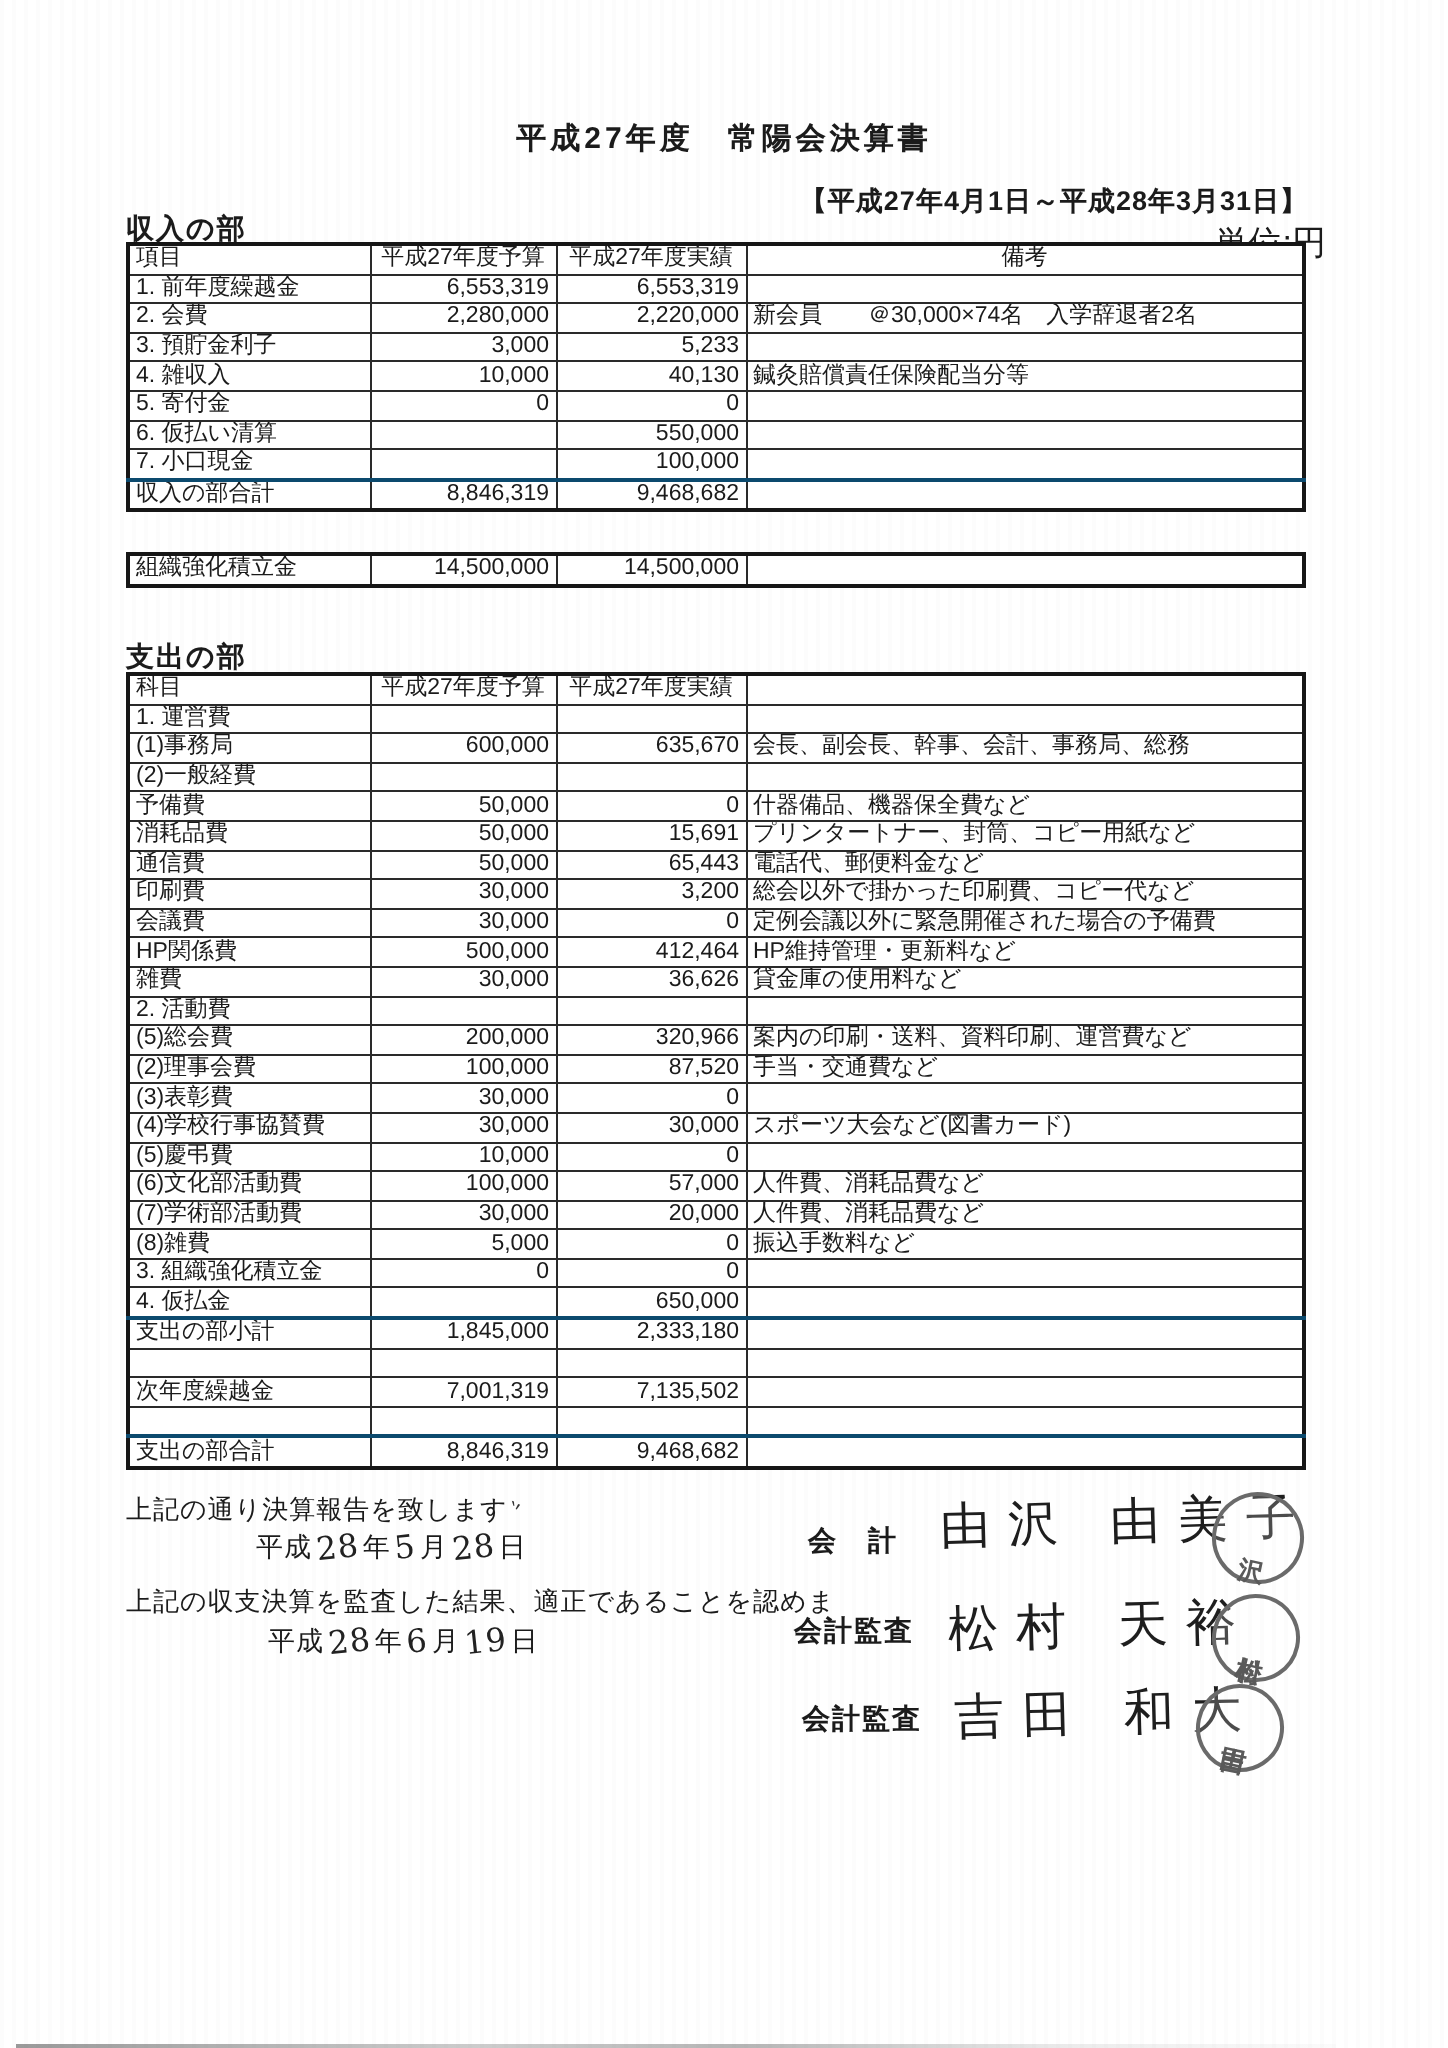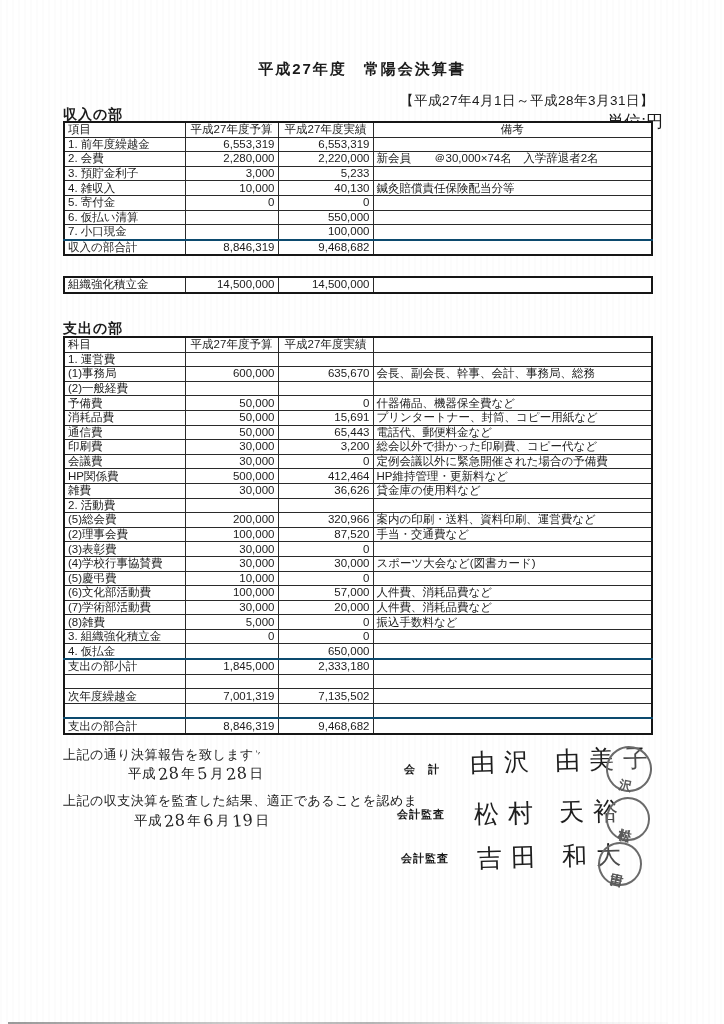--- a/index.html
+++ b/index.html
@@ -15,21 +15,21 @@
     position:absolute;inset:0;
     background:
       repeating-linear-gradient(90deg, rgba(0,0,0,0.012) 0 2px, rgba(0,0,0,0) 2px 6px);
   }
   .doc-title{
     position:absolute;top:60px;left:0;right:0;
     text-align:center;font-size:15px;font-weight:600;letter-spacing:2px;
   }
   .period{
     position:absolute;top:92px;right:70px;
-    font-size:13.5px;font-weight:400;letter-spacing:0.5px;
+    font-size:13.5px;font-weight:700;letter-spacing:0.5px;
   }
   .unit{
     position:absolute;top:110px;right:61px;
     font-size:17px;font-weight:400;
   }
   .section-label{
     position:absolute;left:63px;
     font-size:14px;font-weight:600;letter-spacing:1px;
   }
   .income-label{top:106px;}
@@ -81,21 +81,21 @@
     font-size:16px;
     transform:rotate(-6deg) translateY(1px);
     margin:0 2px;
     color:#222;
   }
   .squiggle{
     display:inline-block;color:#333;font-size:11px;transform:rotate(20deg);
   }
 
   .sig-role{
-    position:absolute;font-size:11px;font-weight:600;letter-spacing:1px;
+    position:absolute;font-size:14px;font-weight:600;letter-spacing:1px;
   }
   .sig-name{
     position:absolute;
     font-family:"DejaVu Sans",sans-serif;
     font-size:25px;font-weight:400;color:#1e1e1e;
     letter-spacing:9px;white-space:nowrap;
     transform:rotate(-1.5deg);
   }
   .stamp{
     position:absolute;

